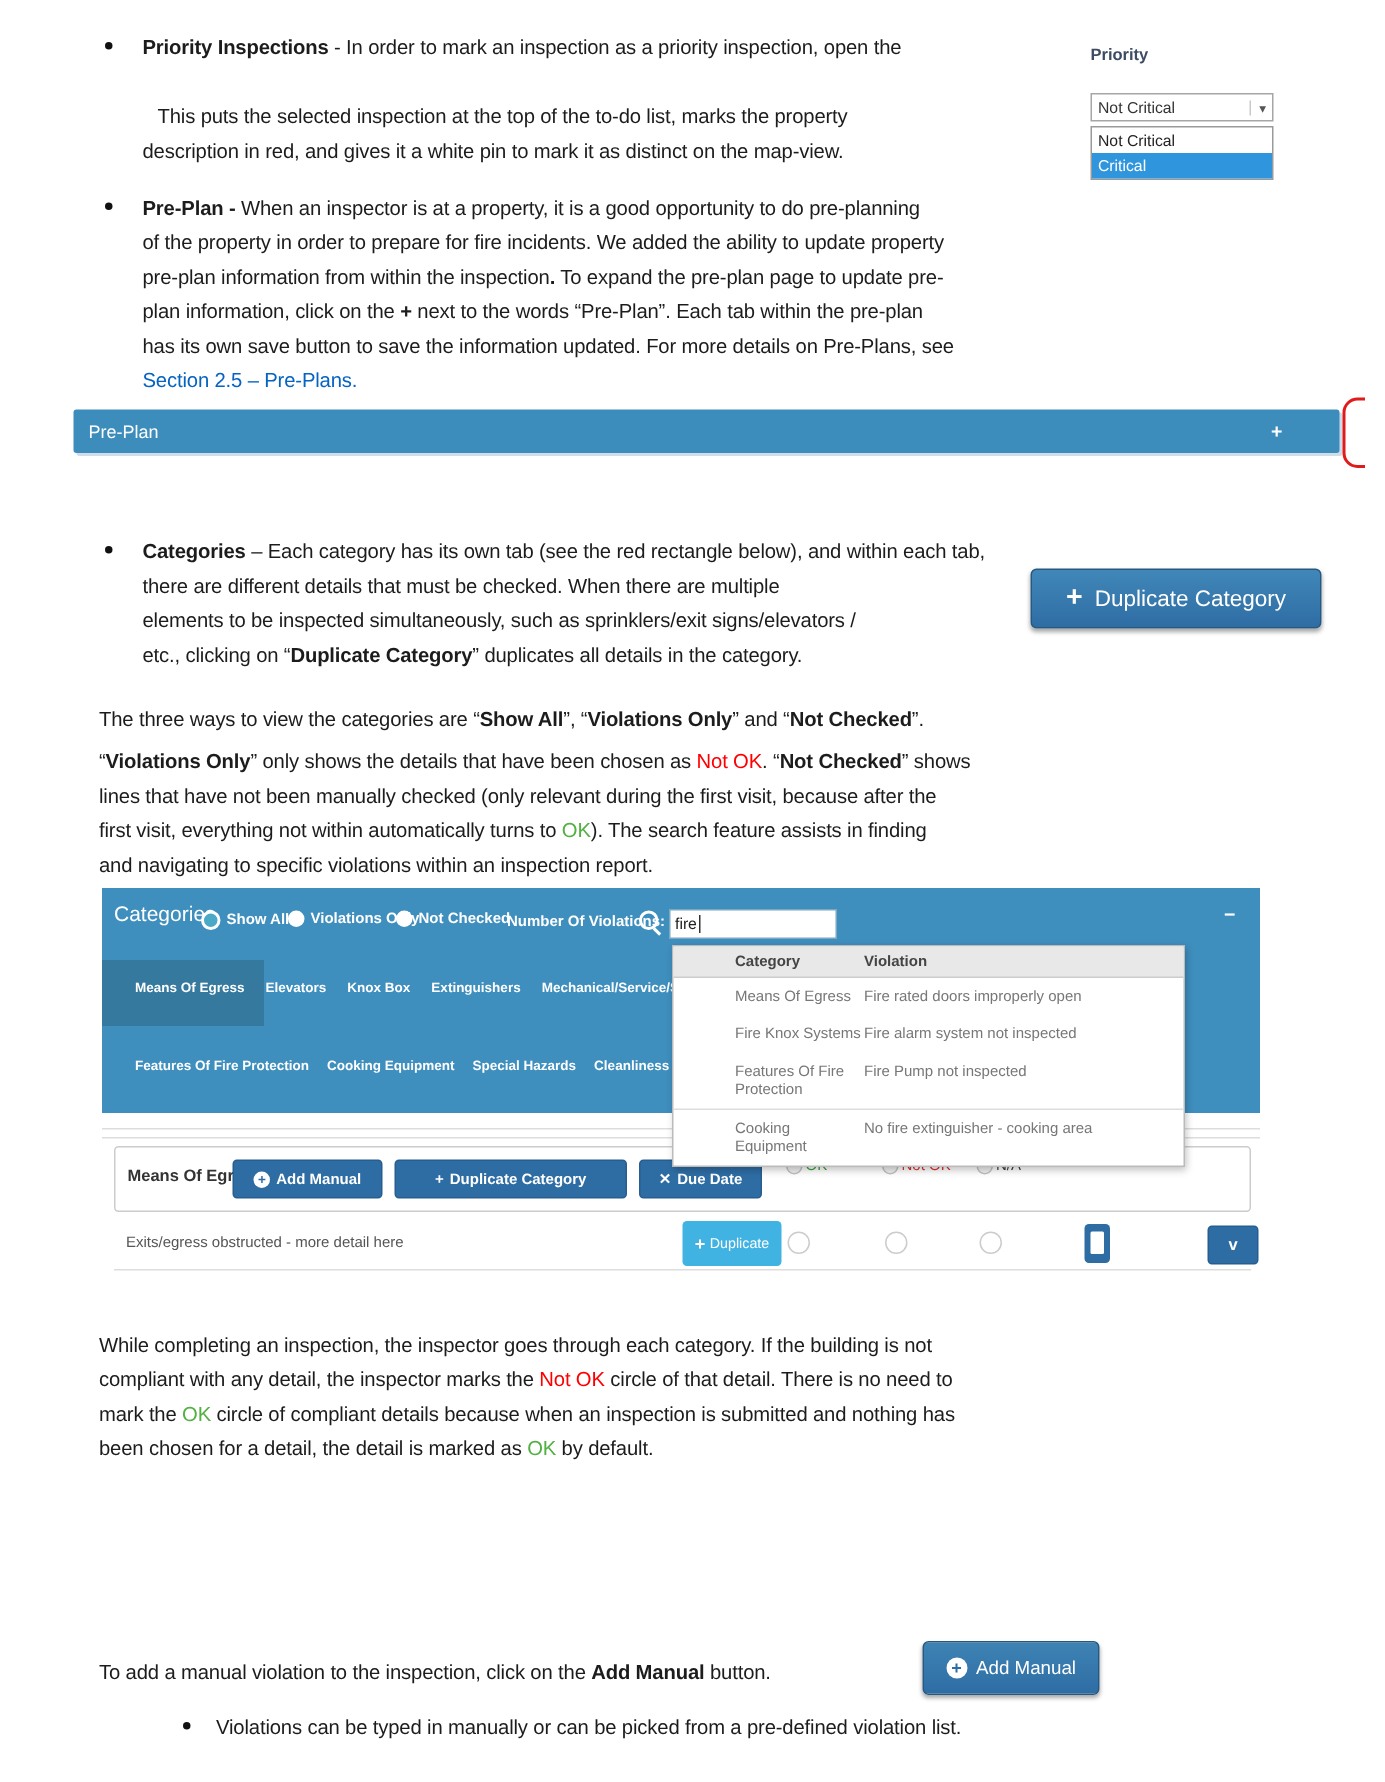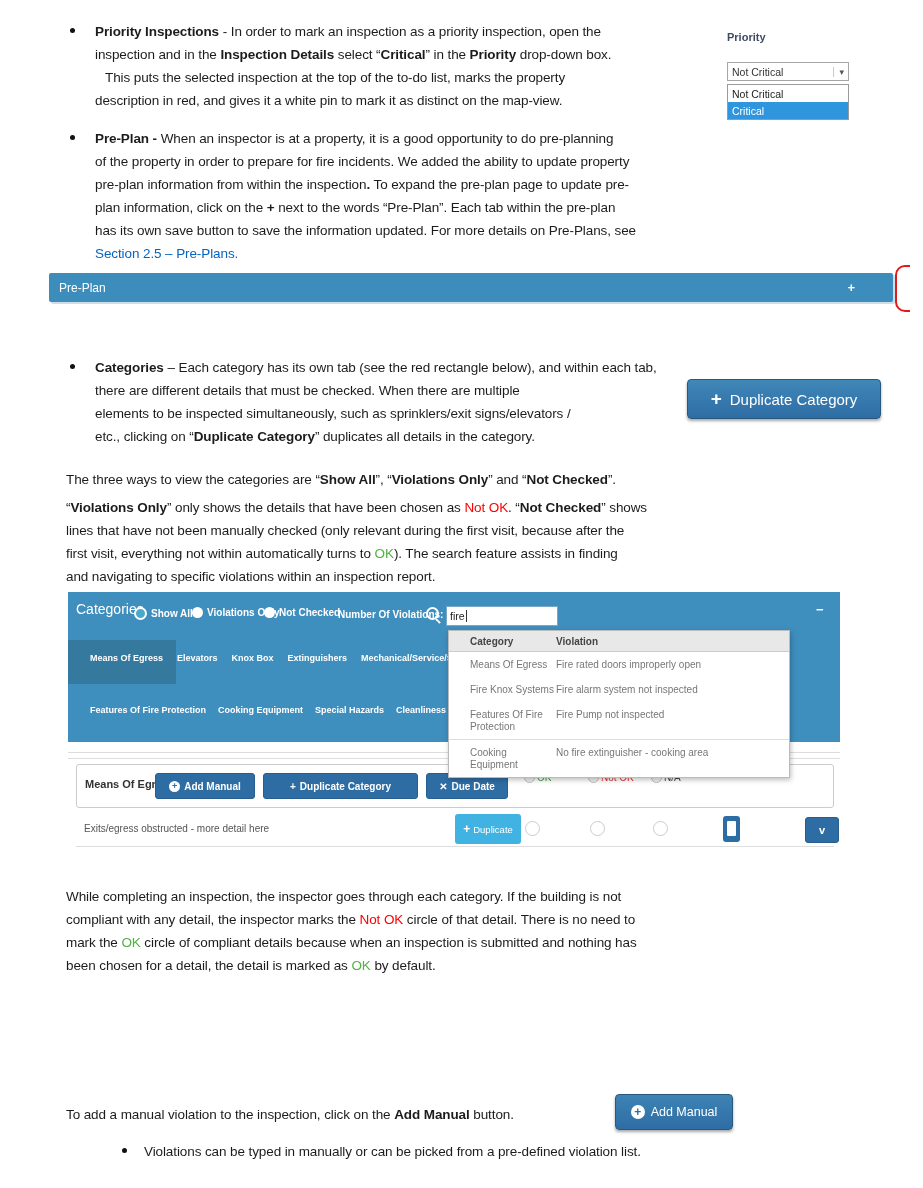--- a/index.html
+++ b/index.html
@@ -49,21 +49,21 @@
         font-size:10.5px;color:#222;display:flex;align-items:center;padding:0 3px;box-sizing:border-box;}
   .caret{width:1px;height:12px;background:#333;margin-left:1px;}
   .minz{position:absolute;left:748px;top:10px;color:#fff;font-weight:bold;font-size:13px;}
   .active-box{position:absolute;left:0;top:48px;width:108px;height:44px;background:#35799f;}
   .tabs1{position:absolute;left:22px;top:61px;display:flex;gap:14px;}
   .tabs2{position:absolute;left:22px;top:113px;display:flex;gap:12px;}
   .tab{color:#fff;font-size:9px;font-weight:bold;white-space:nowrap;}
   .dd{position:absolute;left:380px;top:38px;width:340px;background:#fff;border:1px solid #bbb;
       box-shadow:1px 2px 5px rgba(0,0,0,.25);z-index:5;font-size:10px;}
   .dd-head{height:20px;background:#e8e8e8;border-bottom:1px solid #ccc;display:flex;align-items:center;color:#444;font-weight:bold;}
-  .dd-c1{width:86px;padding-left:21px;box-sizing:content-box;}
+  .dd-c1{width:86px;padding-left:21px;box-sizing:content-box;margin-left:20px;}
   .dd-c2{padding-left:0;}
   .dd-row{display:flex;align-items:flex-start;color:#777;padding:7px 0 6px 0;}
   .dd-row .dd-c1{line-height:12px;}
   .dd-row.sep{border-top:1px solid #ddd;}
   .thin{position:absolute;left:0;width:772px;height:1px;background:#ddd;}
   .secbox{position:absolute;left:8px;top:172px;width:758px;height:44px;border:1px solid #ccc;border-radius:3px;background:#fff;box-sizing:border-box;}
   .sec-title{position:absolute;left:8px;top:13px;font-size:11px;font-weight:bold;color:#333;white-space:nowrap;}
   .btn-dark{position:absolute;top:8px;height:26px;background:#2e6da4;border:1px solid #275e8f;border-radius:3px;
             color:#fff;font-size:10px;font-weight:bold;display:flex;align-items:center;justify-content:center;gap:4px;box-sizing:border-box;white-space:nowrap;}
   .cplus{width:11px;height:11px;border-radius:50%;background:#fff;color:#2e6da4;font-size:9px;font-weight:bold;
@@ -89,21 +89,20 @@
   .addman-btn .cplus{width:14px;height:14px;font-size:12px;}
   .addman-btn .lbl{font-size:12.5px;}
 </style>
 </head>
 <body>
 
 <div class="page">
 
   <span class="dot" style="left:70px;top:28px"></span>
   <div class="line" style="left:95px;top:20px"><span class="b">Priority Inspections</span><span> - In order to mark an inspection as a priority inspection, open the</span></div>
-  <div class="line" style="left:95px;top:43px"><span>inspection and in the </span><span class="b">Inspection Details</span><span> select “</span><span class="b">Critical</span><span>” in the </span><span class="b">Priority</span><span> drop-down box.</span></div>
   <div class="line" style="left:105px;top:66px"><span>This puts the selected inspection at the top of the to-do list, marks the property</span></div>
   <div class="line" style="left:95px;top:89px"><span>description in red, and gives it a white pin to mark it as distinct on the map-view.</span></div>
 
   <div class="pw-label">Priority</div>
   <div class="pw-select">
     <span>Not Critical</span>
     <span class="pw-arrow">▾</span>
   </div>
   <div class="pw-options">
     <div class="pw-opt">Not Critical</div>

